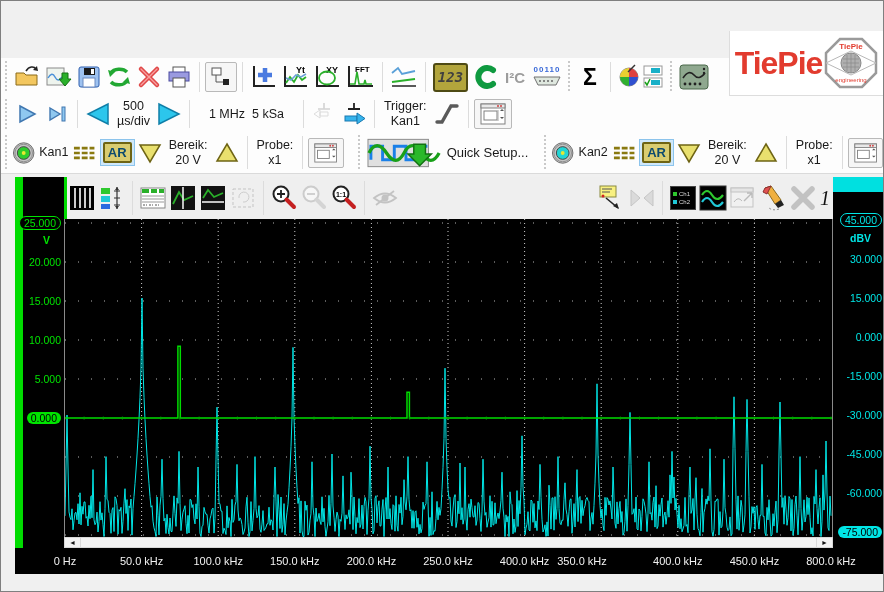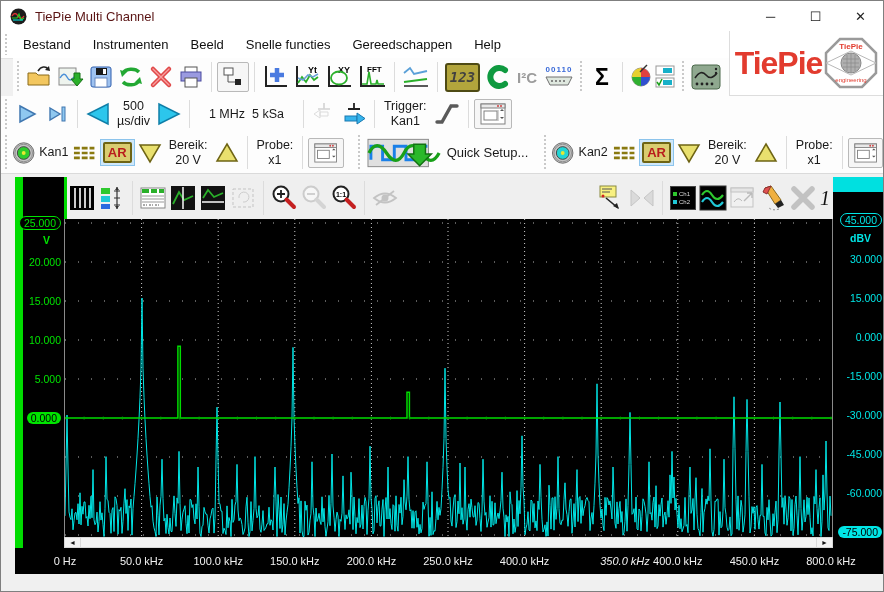--- a/index.html
+++ b/index.html
@@ -9,40 +9,40 @@
   .titlebar{position:absolute;left:0;top:0;right:0;height:30px;background:#fff;display:flex;align-items:center;}
   .titlebar .appicon{margin:0 8px 0 9px;}
   .title-text{font-size:13px;color:#5a1414;}
   .win-controls{margin-left:auto;display:flex;align-items:center;height:100%;}
   .win-btn{width:45px;height:100%;display:flex;align-items:center;justify-content:center;font-size:13px;color:#222;cursor:default;}
   
   .menubar{position:absolute;left:0;top:30px;width:731px;height:27px;background:#fff;display:flex;align-items:center;border-bottom:1px solid #e3e3e3;}
   .menu-item{font-size:13px;padding:0 11px;color:#101010;}
   .grip{width:5px;align-self:stretch;margin:3px 2px 3px 4px;background:repeating-linear-gradient(to bottom,#c9c9c9 0 2px,transparent 2px 4px);background-size:2px 100%;background-repeat:repeat-y;}
   
-  .toolbar{position:absolute;left:12px;top:57px;width:731px;height:38px;background:#fdfdfd;display:flex;align-items:center;border-bottom:1px solid #e0e0e0;}
+  .toolbar{position:absolute;left:0;top:57px;width:731px;height:38px;background:#fdfdfd;display:flex;align-items:center;border-bottom:1px solid #e0e0e0;}
   .controlbar{position:absolute;left:0;top:95px;right:0;height:36px;background:#fdfdfd;display:flex;align-items:center;border-bottom:1px solid #e0e0e0;}
   .channelbar{position:absolute;left:0;top:131px;right:0;height:41px;background:#fdfdfd;display:flex;align-items:center;border-bottom:1px solid #dadada;}
   .tbtn{height:32px;min-width:30px;border:none;background:transparent;display:flex;align-items:center;justify-content:center;padding:0 2px;}
   .vsep{width:1px;align-self:stretch;margin:4px 5px;background:#dcdcdc;}
   .two-line{font-size:12.5px;line-height:1.18;text-align:center;color:#1a1a1a;padding:0 4px;white-space:pre;}
   .boxbtn{border:1px solid #b9b9b9;background:#f6f6f6;border-radius:2px;height:30px;display:flex;align-items:center;justify-content:center;padding:0 4px;}
   .lcd{width:31px;height:25px;background:#b2a53c;border:2px solid #4e4a14;border-radius:3px;color:#404040;
     font-family:"DejaVu Sans Mono",monospace;font-weight:bold;font-style:italic;font-size:14px;display:flex;align-items:center;justify-content:center;}
   .i2c{color:#9c9c9c;font-weight:bold;font-size:15px;}
   .sum{font-size:23px;font-weight:bold;color:#000;}
   .serial{display:flex;flex-direction:column;align-items:center;line-height:1;}
   .serial b{color:#3a6ad8;font-size:8px;letter-spacing:1px;}
   
   .logobox{position:absolute;top:30px;right:0;width:153px;height:64px;background:#fff;border-left:1px solid #ddd;border-bottom:1px solid #ddd;
     display:flex;align-items:center;justify-content:center;gap:2px;}
   .logobox .brand{color:#e23b2e;font-size:32px;font-weight:bold;letter-spacing:-1px;}
   
   .ar-sel{background:#cfe8fa;border:1px solid #8cc4ec;padding:2px;display:flex;}
-  .ar-btn{background:#d9cc6f;border:2px solid #6e6414;font-weight:bold;font-size:13px;color:#b91c1c;padding:1px 3px;border-radius:2px;font-family:"Liberation Sans",sans-serif;}
+  .ar-btn{background:#d9cc6f;border:2px solid #6e6414;font-weight:bold;font-size:13px;color:#0c4a6e;padding:1px 3px;border-radius:2px;font-family:"Liberation Sans",sans-serif;}
   
   .graph-panel{position:absolute;left:14px;top:176px;width:870px;height:397px;background:#000;}
   .chan-strip-left{position:absolute;left:0;top:0;width:8px;height:371px;background:#00dc00;}
   .gtoolbar{position:absolute;left:49px;top:0;width:769px;height:42px;background:#efefef;border-bottom:1px solid #9a9a9a;border-left:3px solid #00dc00;
     display:flex;align-items:center;}
   .gbtn{height:30px;min-width:30px;border:none;background:transparent;display:flex;align-items:center;justify-content:center;padding:0 1px;}
   .dim{opacity:.5;}
   .gnum{font-family:"Liberation Serif",serif;font-style:italic;font-size:20px;color:#111;margin:0 6px 0 2px;}
   .axis-col{position:absolute;top:0;width:41px;height:371px;background:#000;}
   #left-axis{left:8px;--axc:#00e400;}
@@ -61,44 +61,21 @@
   .legend-ic{width:26px;height:24px;background:#000;border:1px solid #444;display:flex;flex-direction:column;justify-content:center;gap:2px;padding-left:2px;box-sizing:border-box;}
   .lg-row{display:flex;align-items:center;gap:2px;line-height:1;}
   .lg-row i{width:4px;height:4px;display:inline-block;}
   .lg-row b{color:#ddd;font-size:6px;font-weight:normal;}
 </style>
 </head>
 <body>
 
 <div id="window">
 
-  <div class="titlebar">
-    <svg class="appicon" width="17" height="17" viewBox="0 0 17 17">
-      <circle cx="8.5" cy="8.5" r="8" fill="#1c1c1c"></circle>
-      <path d="M2,8 Q5,3 8,8 T14,8" stroke="#d33" stroke-width="1.4" fill="none"></path>
-      <path d="M2,10 L7,10 L9,6 L11,12 L14,10" stroke="#2c2" stroke-width="1.2" fill="none"></path>
-      <path d="M3,12 H13" stroke="#0cc" stroke-width="1.2"></path>
-    </svg>
-    <span class="title-text">TiePie Multi Channel</span>
-    <div class="win-controls">
-      <span class="win-btn">─</span>
-      <span class="win-btn">☐</span>
-      <span class="win-btn">✕</span>
-    </div>
-  </div>
-
-  <div class="menubar">
-    <span class="grip"></span>
-    <span class="menu-item">Bestand</span>
-    <span class="menu-item">Instrumenten</span>
-    <span class="menu-item">Beeld</span>
-    <span class="menu-item">Snelle functies</span>
-    <span class="menu-item">Gereedschappen</span>
-    <span class="menu-item">Help</span>
-  </div>
+
 
   <div class="toolbar">
     <span class="grip"></span>
     <button class="tbtn">
       <svg width="27" height="26" viewBox="0 0 27 26">
         <path d="M2,21 L2,9 L10,9 L12,11 L23,11 L23,21 Z" fill="#f3c75f" stroke="#8a6a1a"></path>
         <path d="M12,7 C15,2 20,2 22,5" fill="none" stroke="#222" stroke-width="1.6"></path>
         <path d="M23,2 L24,7 L19,6 Z" fill="#222"></path>
       </svg>
     </button>
@@ -643,20 +620,20 @@
     </div>
 
     <div class="xaxis" id="x-axis-strip">
         <span class="xlab" style="left: 50px;">0 Hz</span>
         <span class="xlab" style="left: 126.6px;">50.0 kHz</span>
         <span class="xlab" style="left: 203.2px;">100.0 kHz</span>
         <span class="xlab" style="left: 279.8px;">150.0 kHz</span>
         <span class="xlab" style="left: 356.4px;">200.0 kHz</span>
         <span class="xlab" style="left: 433px;">250.0 kHz</span>
         <span class="xlab" style="left: 509.6px;">400.0 kHz</span>
-        <span class="xlab" style="left: 610px; font-style: italic;">350.0 kHz</span>
+        <span class="xlab" style="left: 567px;">350.0 kHz</span>
         <span class="xlab" style="left: 662.8px;">400.0 kHz</span>
         <span class="xlab" style="left: 739.4px;">450.0 kHz</span>
         <span class="xlab" style="left: 816px;">800.0 kHz</span>
       </div>
   </div>
 
 </div>
 
 </body></html>

